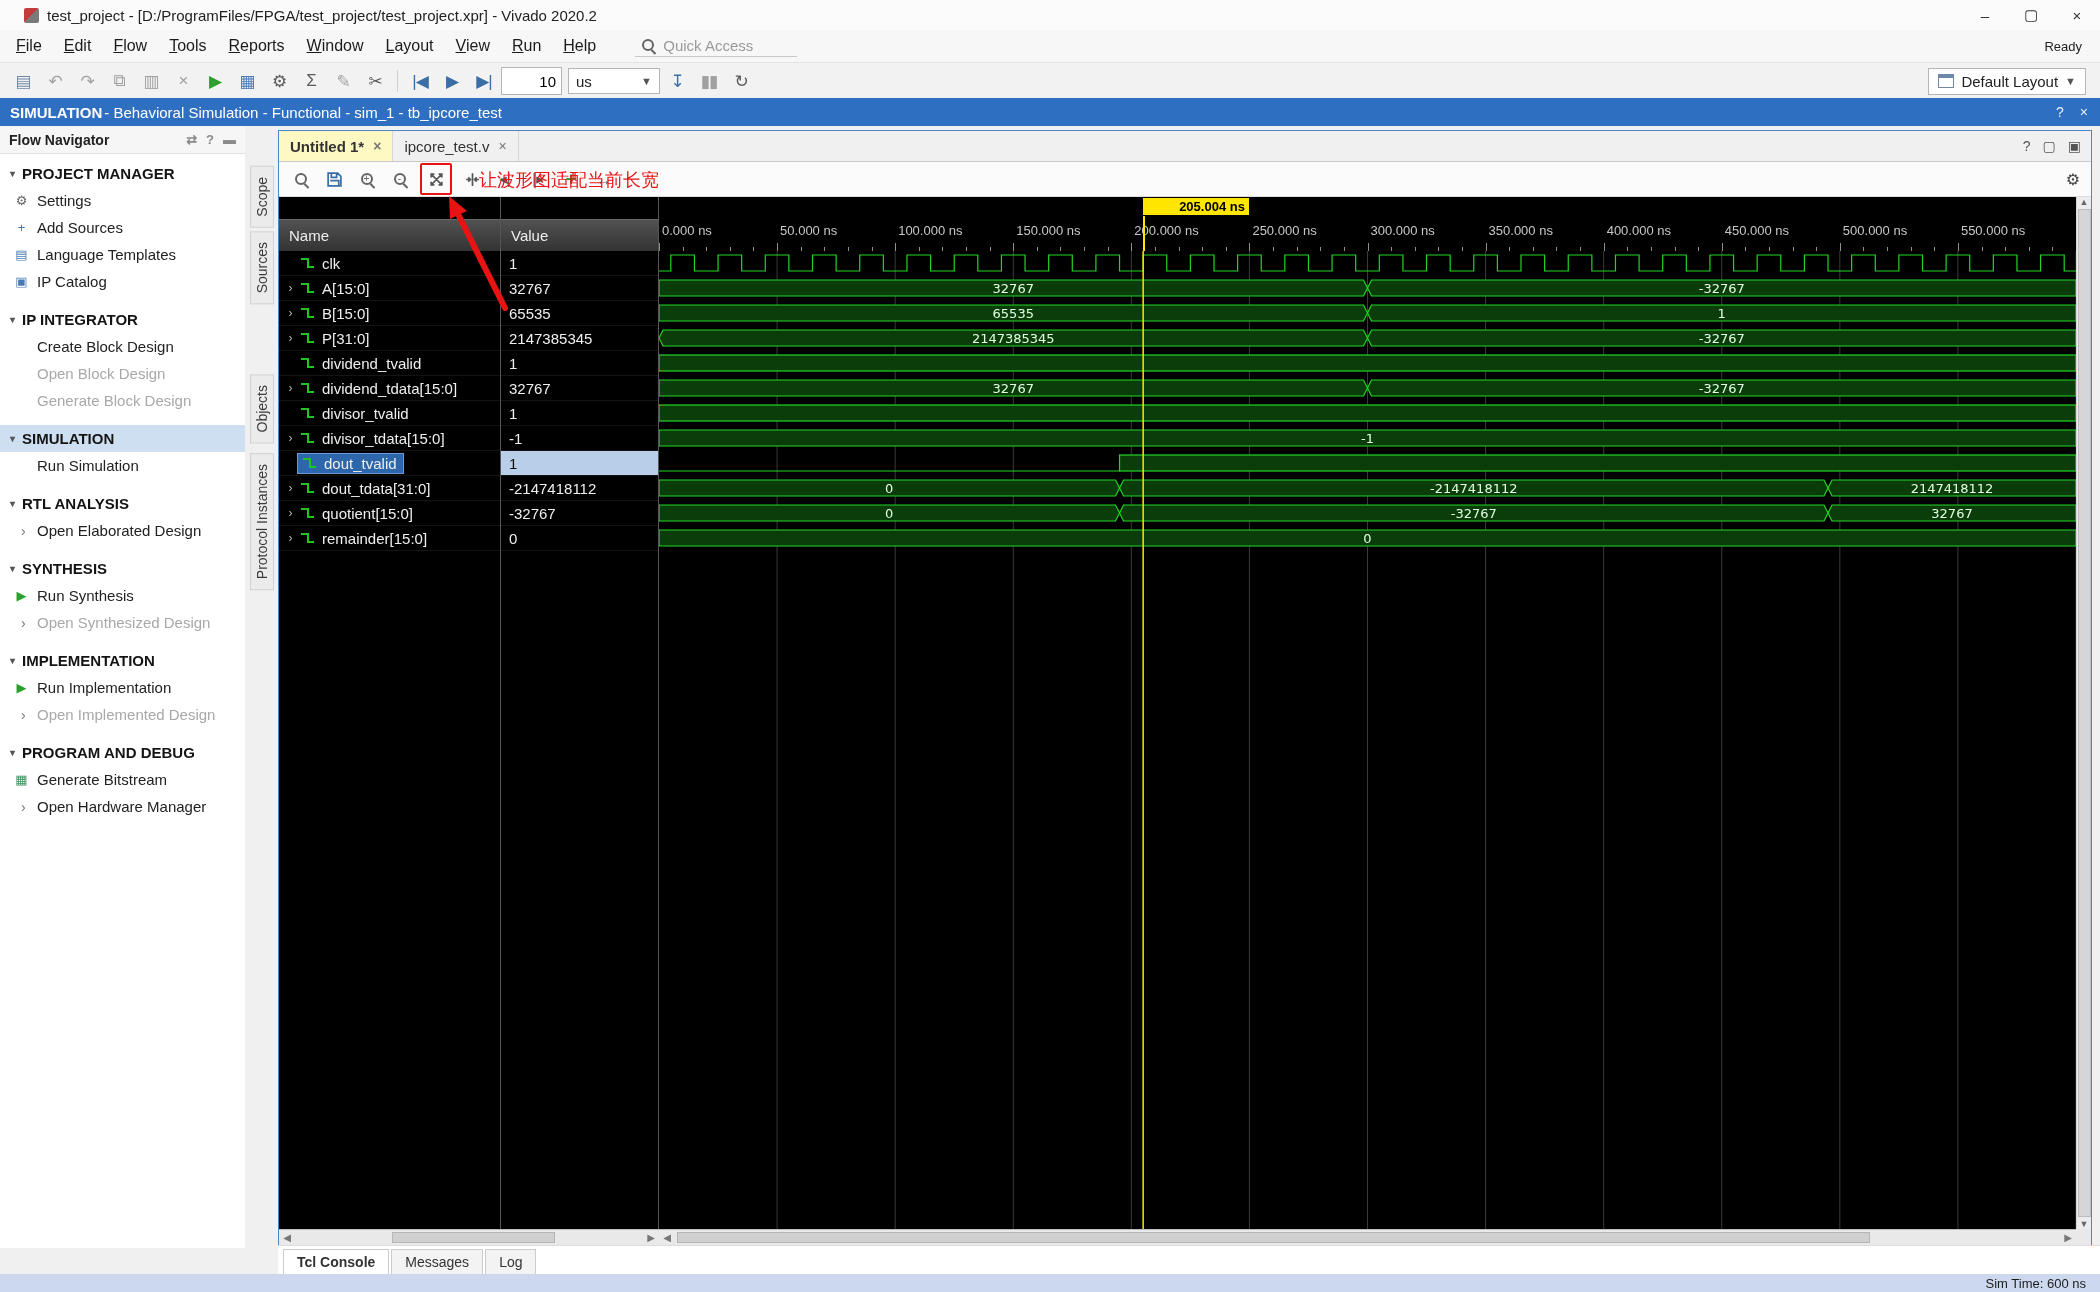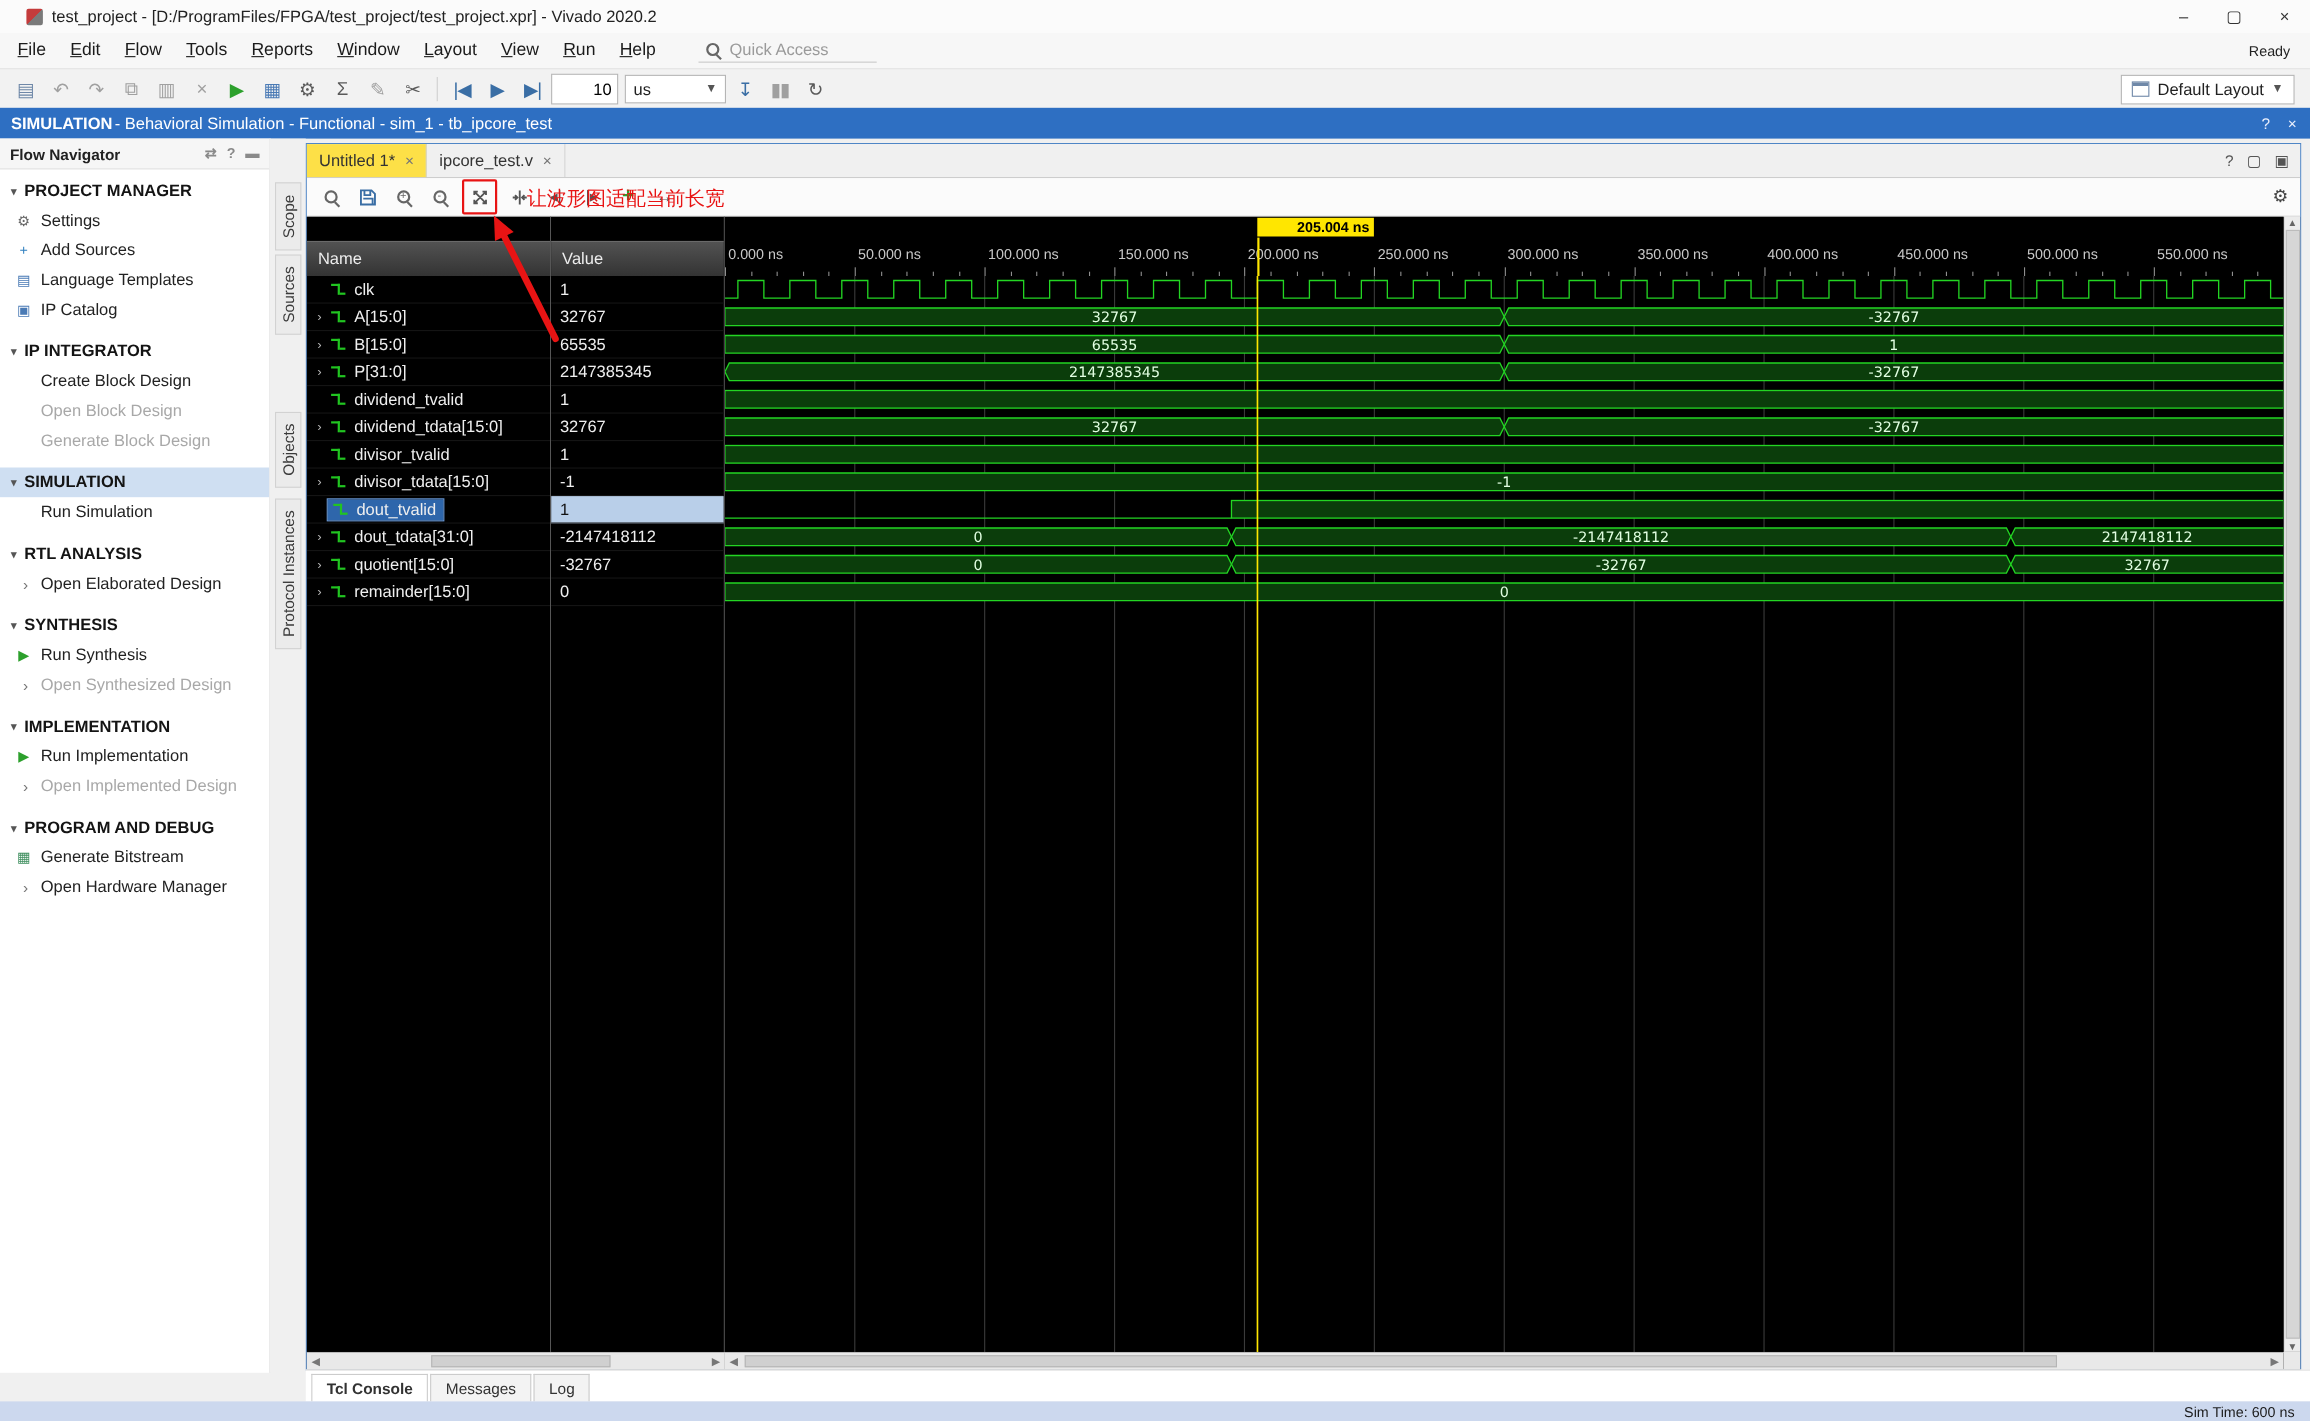--- a/index.html
+++ b/index.html
@@ -59,21 +59,21 @@
   .vtab{writing-mode:vertical-rl;transform:rotate(180deg);background:#ebebeb;border:1px solid #d2d2d2;color:#3a3a3a;
         font-size:14px;padding:10px 3px;margin-top:3px;white-space:nowrap}
   .vtab.first{margin-top:40px}
   .vtab.mt-big{margin-top:70px}
   .vtab.mt-sm{margin-top:9px}
   
   .mainpanel{position:absolute;top:130px;left:278px;right:8px;bottom:46px;border:1px solid #4f86c6;background:#fff;
              display:flex;flex-direction:column}
   .tabbar{height:30px;display:flex;align-items:stretch;background:#f0f0f0;border-bottom:1px solid #c9c9c9;font-size:15px;flex:none}
   .tab{display:flex;align-items:center;gap:9px;padding:0 11px;border-right:1px solid #d5d5d5;color:#333}
-  .tab.active{background:#fde047;font-weight:normal}
+  .tab.active{background:#fef9c3;font-weight:bold}
   .tab-close{color:#777;font-size:14px}
   .tabbar-right{margin-left:auto;display:flex;align-items:center;gap:12px;padding-right:10px;color:#555;font-size:14px}
   .wtoolbar{height:34px;display:flex;align-items:center;gap:7px;padding-left:9px;background:#fbfbfb;
             border-bottom:1px solid #ddd;position:relative;flex:none}
   .wbtn{width:26px;height:26px;display:flex;align-items:center;justify-content:center;color:#555;font-size:15px;flex:none}
   .redbox{border:2px solid #e81414;border-radius:2px;width:28px;height:28px;display:flex;align-items:center;
           justify-content:center;flex:none}
   .wt-annotation{position:absolute;left:200px;top:6px;color:#e81414;font-size:18px;white-space:nowrap;z-index:3;
                  pointer-events:none}
   .wbtn.gear{margin-left:auto;margin-right:5px;font-size:16px;color:#444}

